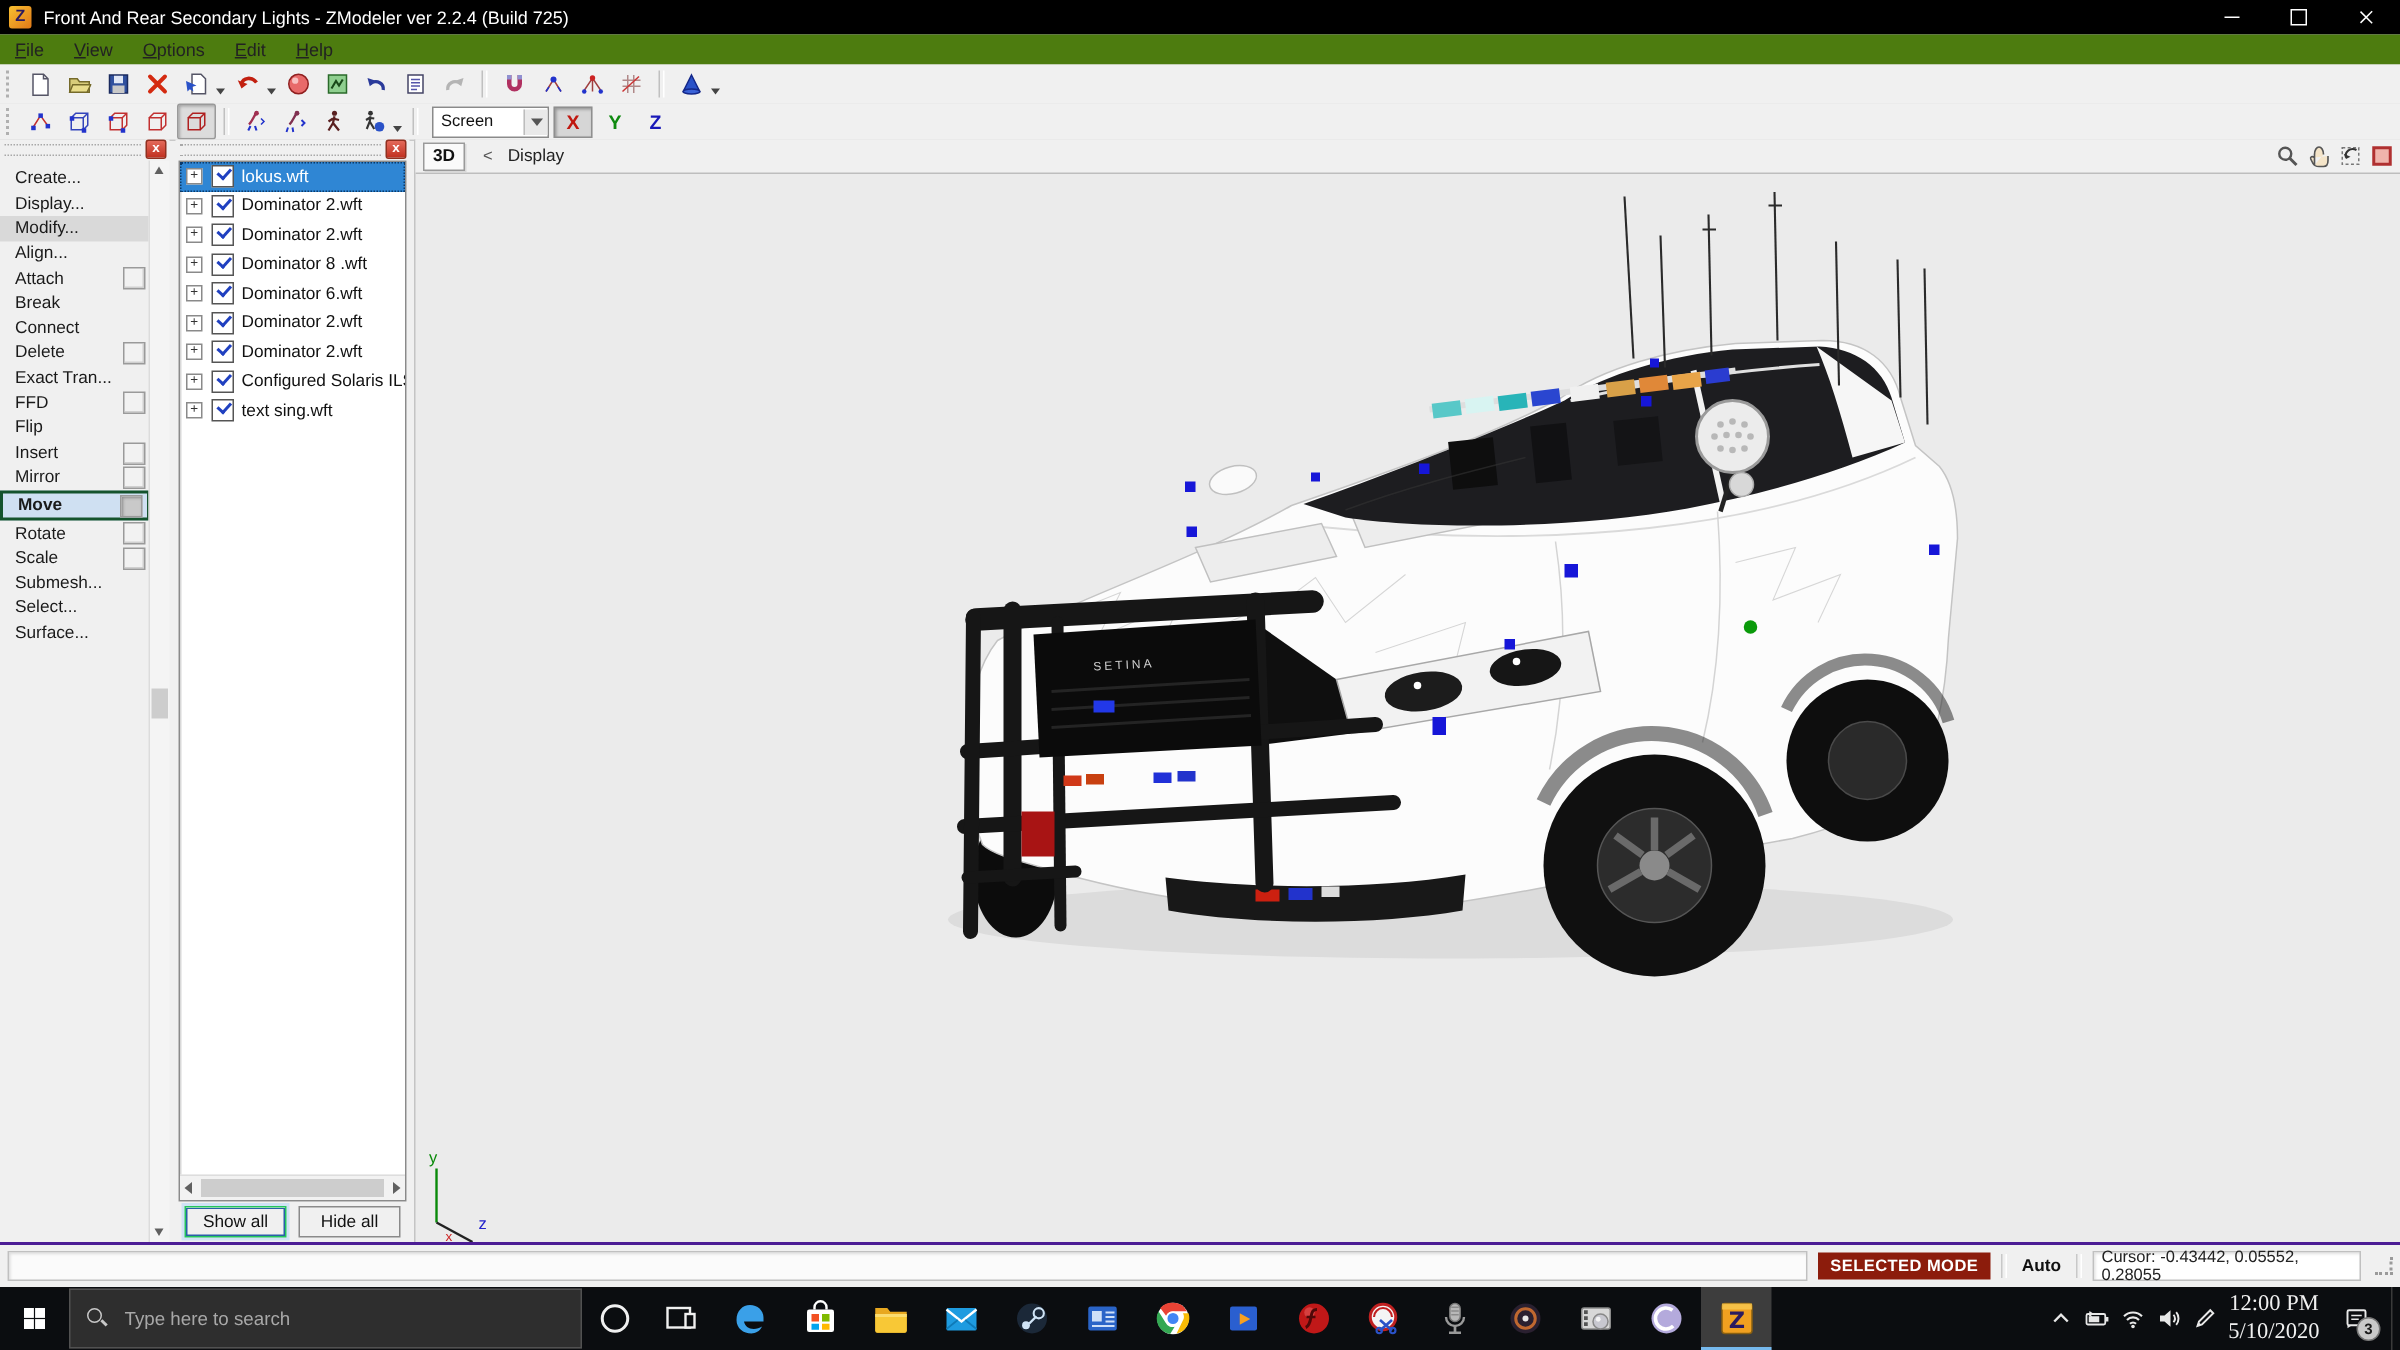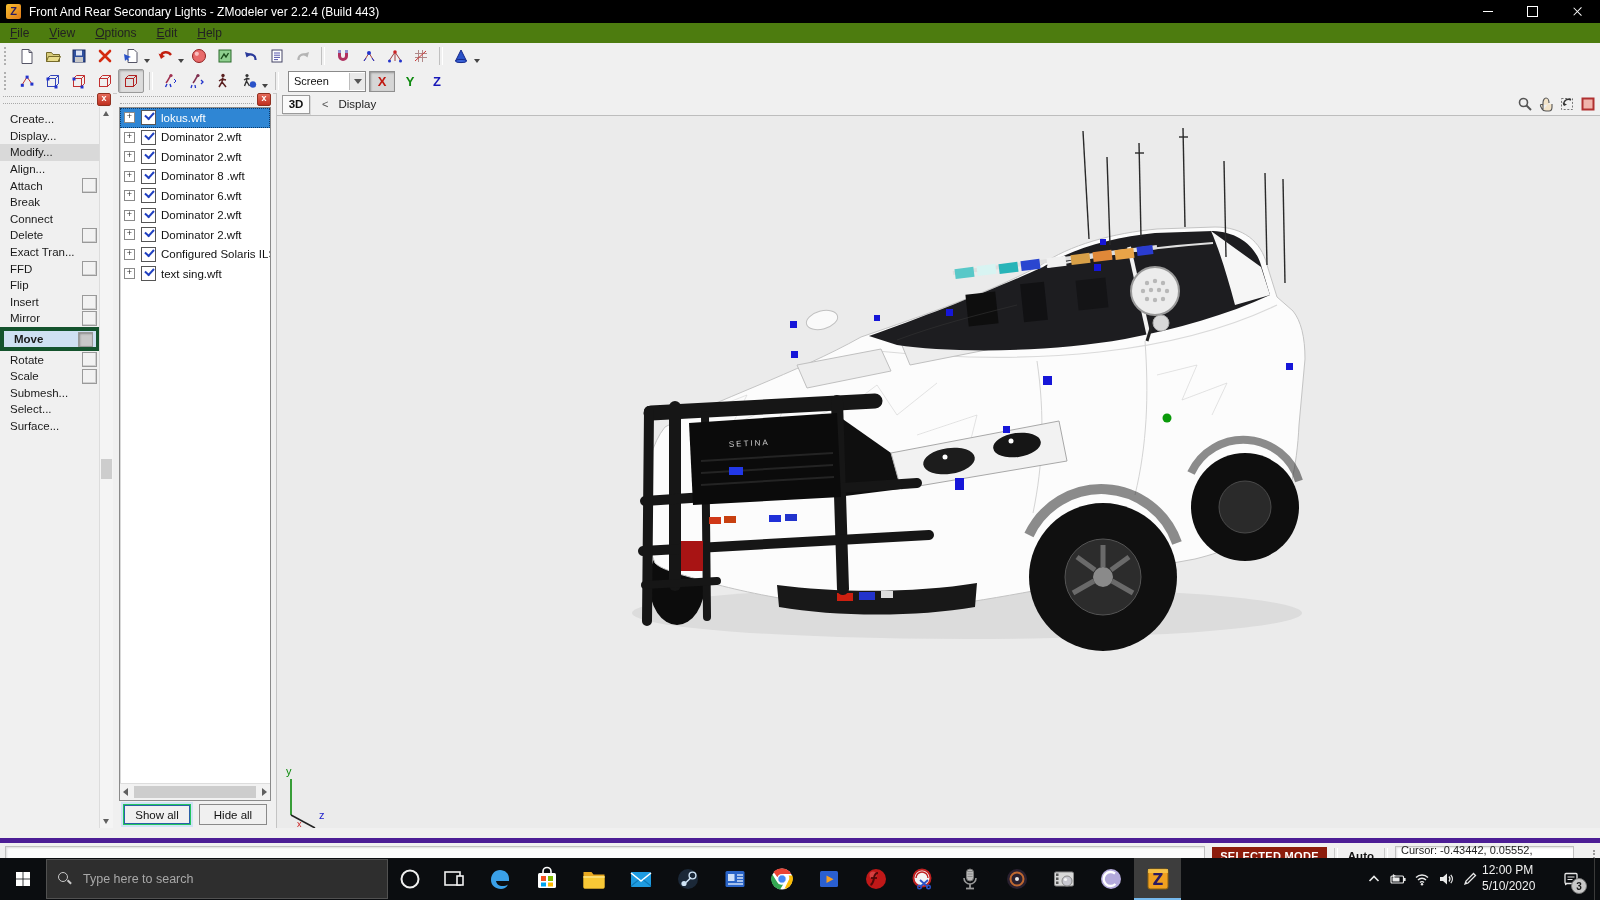--- a/index.html
+++ b/index.html
@@ -46,21 +46,21 @@
   .obj-panel{left:117px;width:156px;}
   .panel-head{height:13px;display:flex;align-items:center;position:relative;}
   .panel-grip{flex:1;height:6px;margin:0 3px;border-top:1px dotted #a8a8a8;border-bottom:1px dotted #a8a8a8;}
   .panel-close{width:12px;height:11px;margin-right:2px;background:linear-gradient(#e46a5a,#c03020);border:1px solid #903020;border-radius:2px;
                color:#fff;font-size:9px;line-height:9px;text-align:center;font-weight:bold;}
   .cmd-list{position:absolute;left:0;top:14px;right:13px;bottom:0;padding-top:4px;}
   .cmd-row{height:16.6px;display:flex;align-items:center;font-size:11.5px;color:#1a1a1a;position:relative;}
   .cmd-row .lbl{padding-left:10px;}
   .cmd-row.ind .lbl{}
   .cmd-row.hl{background:#d9d9d9;}
-  .cmd-row.sel{background:#cfe0f2;border:4px solid #14532d;font-weight:bold;}
+  .cmd-row.sel{background:#cfe0f2;border:2px solid #14532d;font-weight:bold;}
   .cmd-box{position:absolute;right:3px;top:1px;width:13px;height:13px;background:#f2f2f2;border:1px solid #9a9a9a;box-shadow:inset -1px -1px 0 #d0d0d0;}
   .cmd-box.on{background:#c9c9c9;box-shadow:inset 1px 1px 2px rgba(0,0,0,.3);}
   .vscroll{position:absolute;right:0;top:14px;width:13px;bottom:0;background:#f4f4f4;border-left:1px solid #dcdcdc;}
   .vthumb{position:absolute;left:1px;width:11px;height:20px;top:352px;background:#cdcdcd;}
   .arr{position:absolute;left:3px;width:0;height:0;border-left:3.5px solid transparent;border-right:3.5px solid transparent;}
   .arr.up{top:4px;border-bottom:5px solid #606060;}
   .arr.dn{bottom:4px;border-top:5px solid #606060;}
   .obj-box{position:absolute;left:2px;right:2px;top:14px;bottom:27px;background:#fff;border:1px solid #8a8a8a;box-shadow:inset 1px 1px 0 #d8d8d8;}
   .obj-row{height:19.5px;display:flex;align-items:center;font-size:11.5px;padding-left:4px;position:relative;}
   .obj-row.sel{background:#2f86d4;color:#fff;outline:1px dotted #0a3a6a;outline-offset:-1px;}
@@ -80,56 +80,56 @@
   .viewport{position:absolute;left:276px;top:93px;width:1324px;height:735px;background:#ebebeb;border-left:1px solid #c4c4c4;}
   .vp-head{position:absolute;left:0;top:0;right:0;height:22px;background:#f0f0f0;border-bottom:1px solid #bdbdbd;display:flex;align-items:center;}
   .vp-tab{width:26px;height:17px;margin-left:5px;background:#fafafa;border:1px solid #9a9a9a;box-shadow:1px 1px 0 #d8d8d8;
           font-weight:bold;font-size:11.5px;display:flex;align-items:center;justify-content:center;}
   .vp-back{margin-left:12px;color:#555;font-size:11px;}
   .vp-name{margin-left:10px;font-size:11.5px;color:#222;}
   .vp-tools{margin-left:auto;display:flex;align-items:center;gap:3px;margin-right:4px;}
   .vp-tbtn{width:18px;height:18px;display:flex;align-items:center;justify-content:center;}
   .vp-canvas{position:absolute;left:0;top:22px;right:0;bottom:0;}
   
-  .statusbar{position:absolute;left:0;top:828px;width:1600px;height:30px;background:#f0f0f0;border-top:5px solid #4c1d95;
-             display:flex;align-items:center;padding:0 5px;box-sizing:border-box;gap:7px;font-size:11.5px;margin-top:10px;}
+  .statusbar{position:absolute;left:0;top:828px;width:1600px;height:30px;background:#f0f0f0;border-top:2px solid #4c1d95;
+             display:flex;align-items:center;padding:0 5px;box-sizing:border-box;gap:7px;font-size:11.5px;}
   .sb-field{height:18px;background:#fbfbfb;border:1px solid #c0c0c0;box-shadow:inset 1px 1px 2px rgba(0,0,0,.12);}
   .sb-left{flex:1;}
   .sb-badge{background:#8c1c0c;color:#fff;font-weight:bold;font-size:11px;padding:3px 8px;letter-spacing:.3px;}
   .sb-sep{width:2px;height:16px;border-left:1px solid #c8c8c8;border-right:1px solid #fff;}
   .sb-auto{font-weight:bold;color:#111;padding:0 3px;}
   .sb-cursor{width:172px;display:flex;align-items:center;padding-left:5px;background:#fff;color:#222;font-size:11px;}
   .sb-grip{width:10px;height:10px;border-right:2px dotted #9a9a9a;border-bottom:2px dotted #9a9a9a;margin-left:2px;}
   
   .taskbar{position:absolute;left:0;top:858px;width:1600px;height:42px;background:#0b0d10;display:flex;align-items:center;}
   .tk-start{width:46px;height:42px;display:flex;align-items:center;justify-content:center;}
   .tk-search{width:342px;height:40px;background:#2e2e2e;border:1px solid #515151;box-sizing:border-box;display:flex;align-items:center;}
   .tk-search input{background:transparent;border:none;outline:none;color:#c8c8c8;font-size:12.5px;font-family:inherit;width:260px;}
   .tk-search input::placeholder{color:#a8a8a8;}
   .tk-slot{width:44px;height:42px;display:flex;align-items:center;justify-content:center;}
   .tk-app{width:47px;height:42px;display:flex;align-items:center;justify-content:center;}
   .tk-app.active{background:#3d3d3d;box-shadow:inset 0 -2px 0 #76b9ed;}
   .tk-tray{height:42px;display:flex;align-items:center;justify-content:center;width:24px;}
-  .tk-clock{width:68px;color:#f0f0f0;font-size:12px;line-height:1.3;}
+  .tk-clock{width:68px;text-align:center;color:#f0f0f0;font-size:15px;line-height:1.3;font-family:Liberation Serif, serif;}
   .tk-notif{width:42px;height:42px;display:flex;align-items:center;justify-content:center;position:relative;}
   .tk-badge{position:absolute;right:5px;bottom:6px;width:14px;height:14px;border-radius:50%;background:#c9c9c9;color:#1a1a1a;
             font-size:10px;font-weight:bold;display:flex;align-items:center;justify-content:center;border:1px solid #777;}
   .tk-desk{width:5px;height:42px;border-left:1px solid #3a3a3a;margin-left:2px;}
   .mag-icon{width:14px;height:14px;margin:0 9px 0 11px;position:relative;}
   .mag-icon::before{content:"";position:absolute;left:0;top:0;width:8px;height:8px;border:1.6px solid #c8c8c8;border-radius:50%;}
   .mag-icon::after{content:"";position:absolute;left:9px;top:9px;width:5px;height:1.6px;background:#c8c8c8;transform:rotate(45deg);}
 </style>
 </head>
 <body>
 
 <div id="app">
 
   <div class="titlebar">
     <div class="win-icon">Z</div>
-    <div class="title-text">Front And Rear Secondary Lights - ZModeler ver 2.2.4 (Build 443)</div>
+    <div class="title-text">Front And Rear Secondary Lights - ZModeler ver 2.2.4 (Build 725)</div>
     <div class="tb-spacer"></div>
     <div class="win-btn">
         <div class="glyph-min"></div>
       </div>
     <div class="win-btn">
         <div class="glyph-max"></div>
       </div>
     <div class="win-btn">
         <div class="glyph-close"></div>
       </div>

